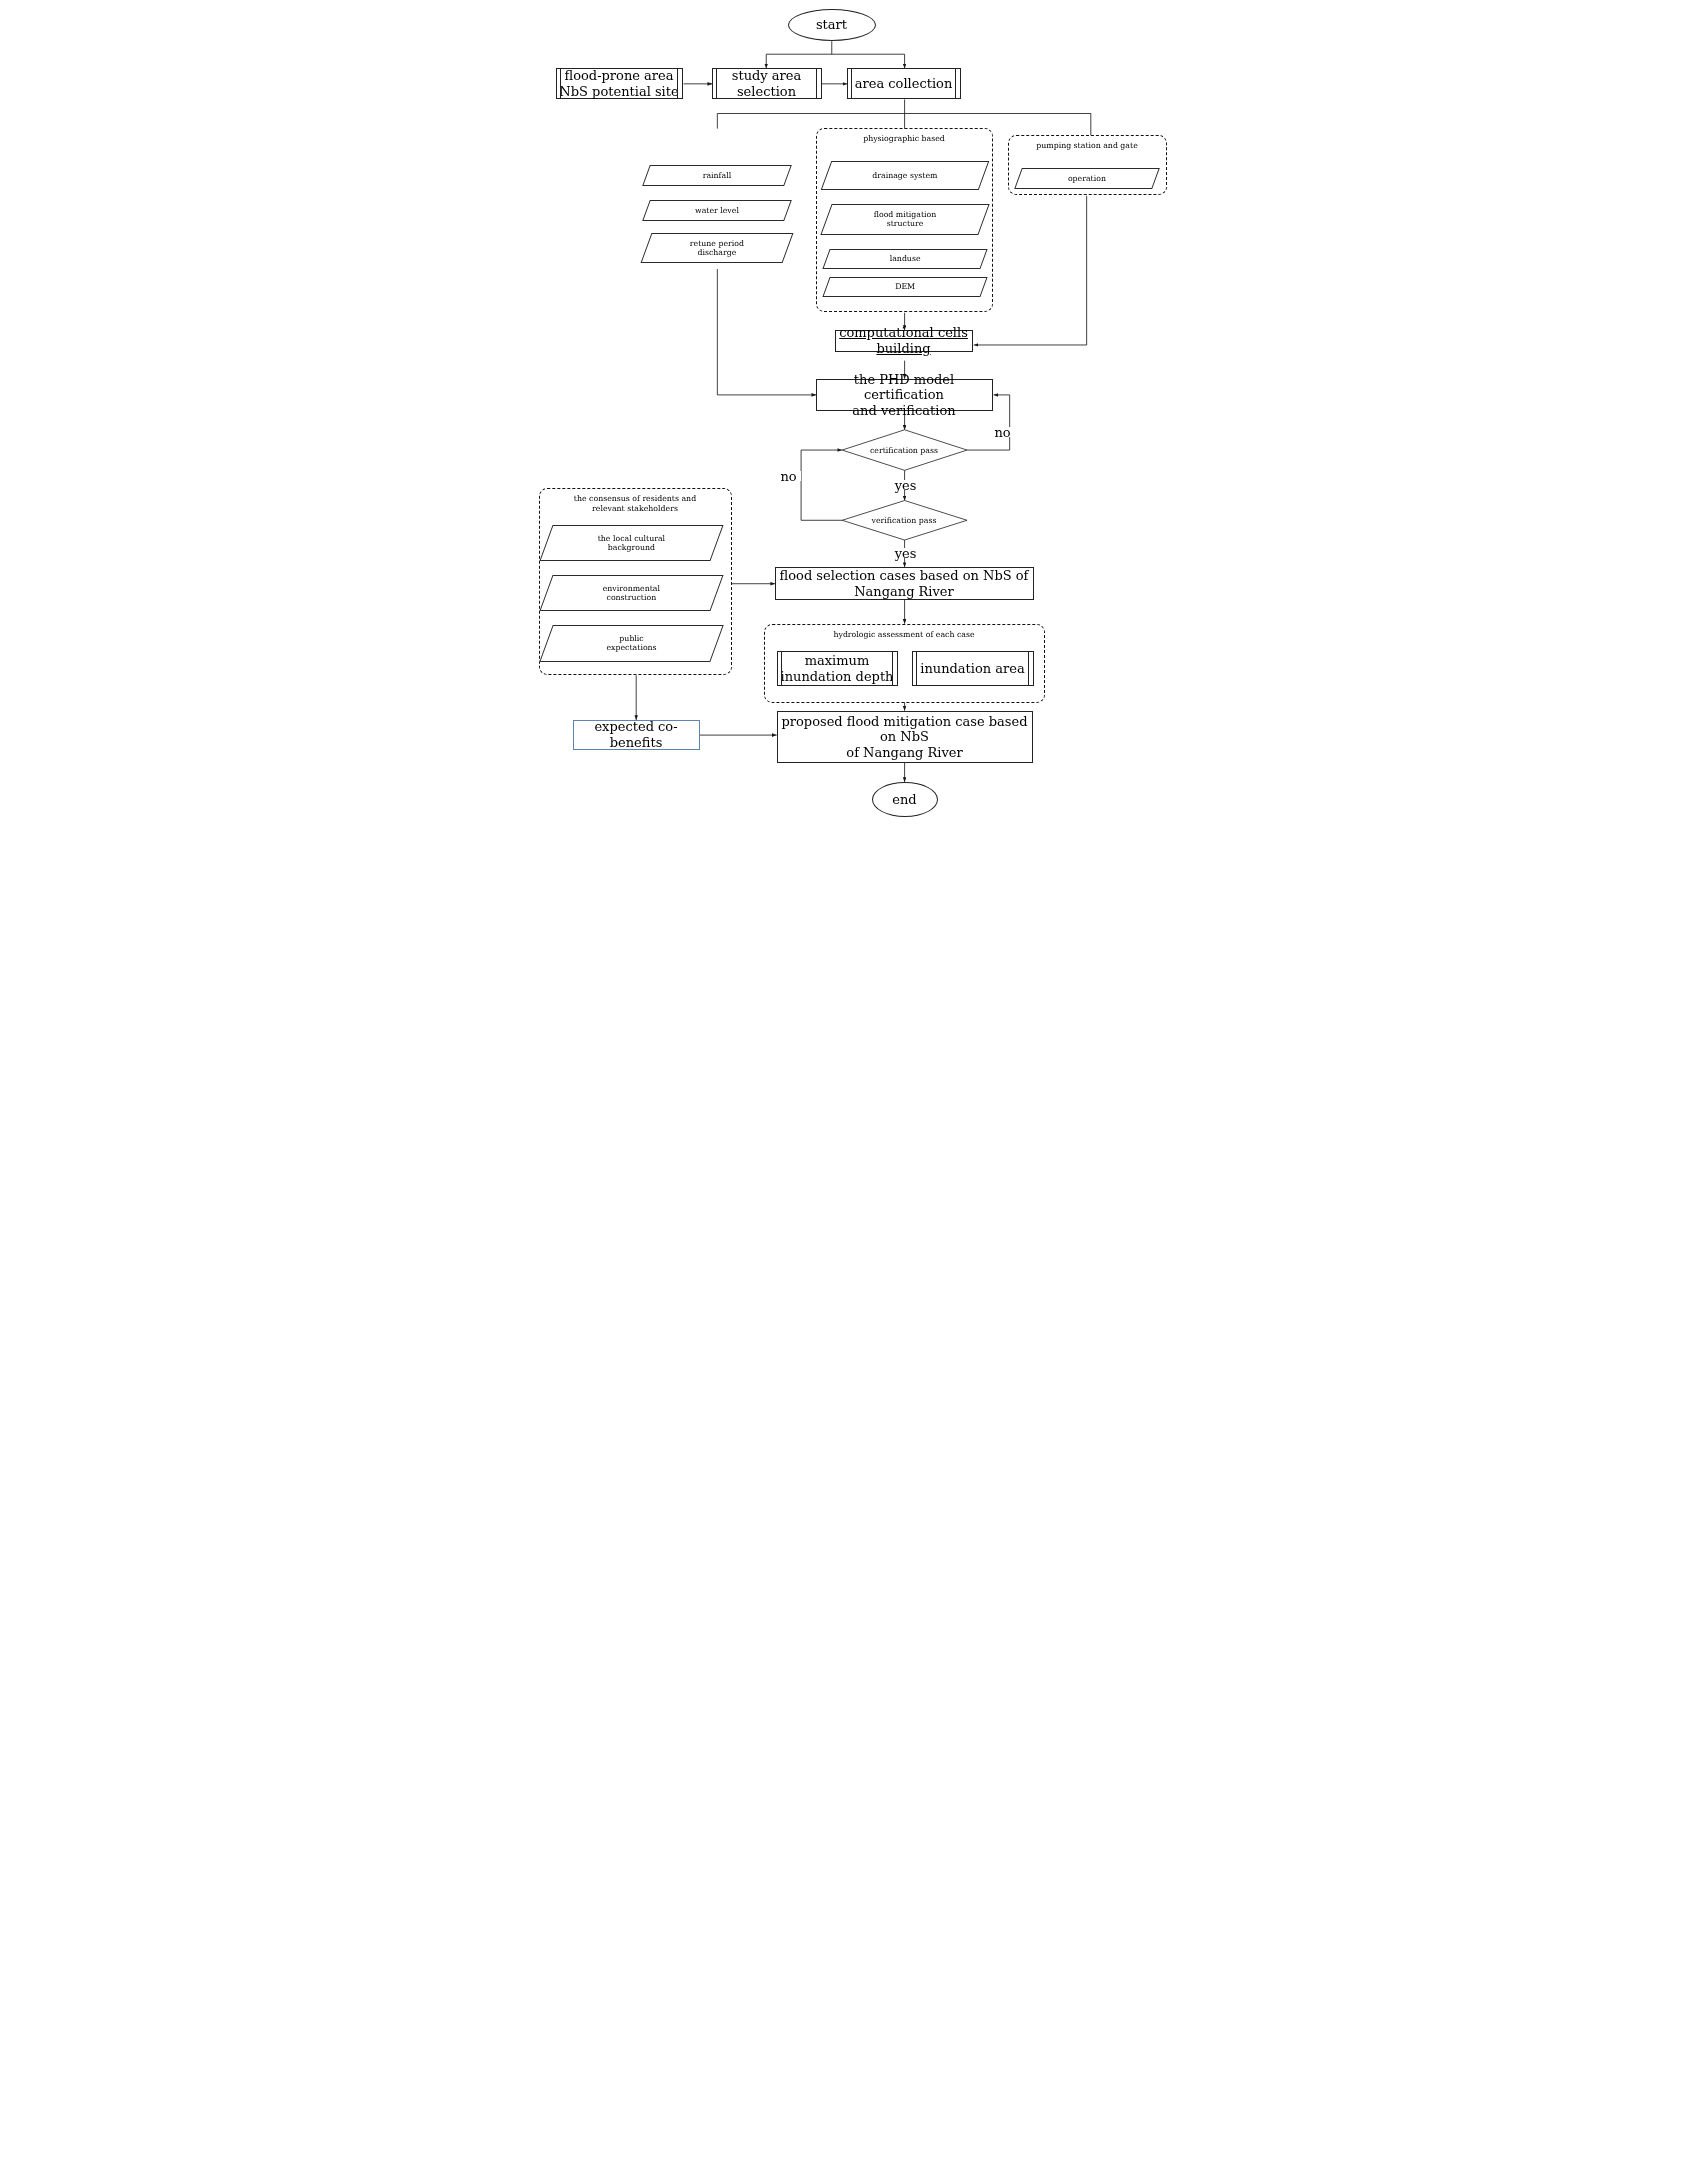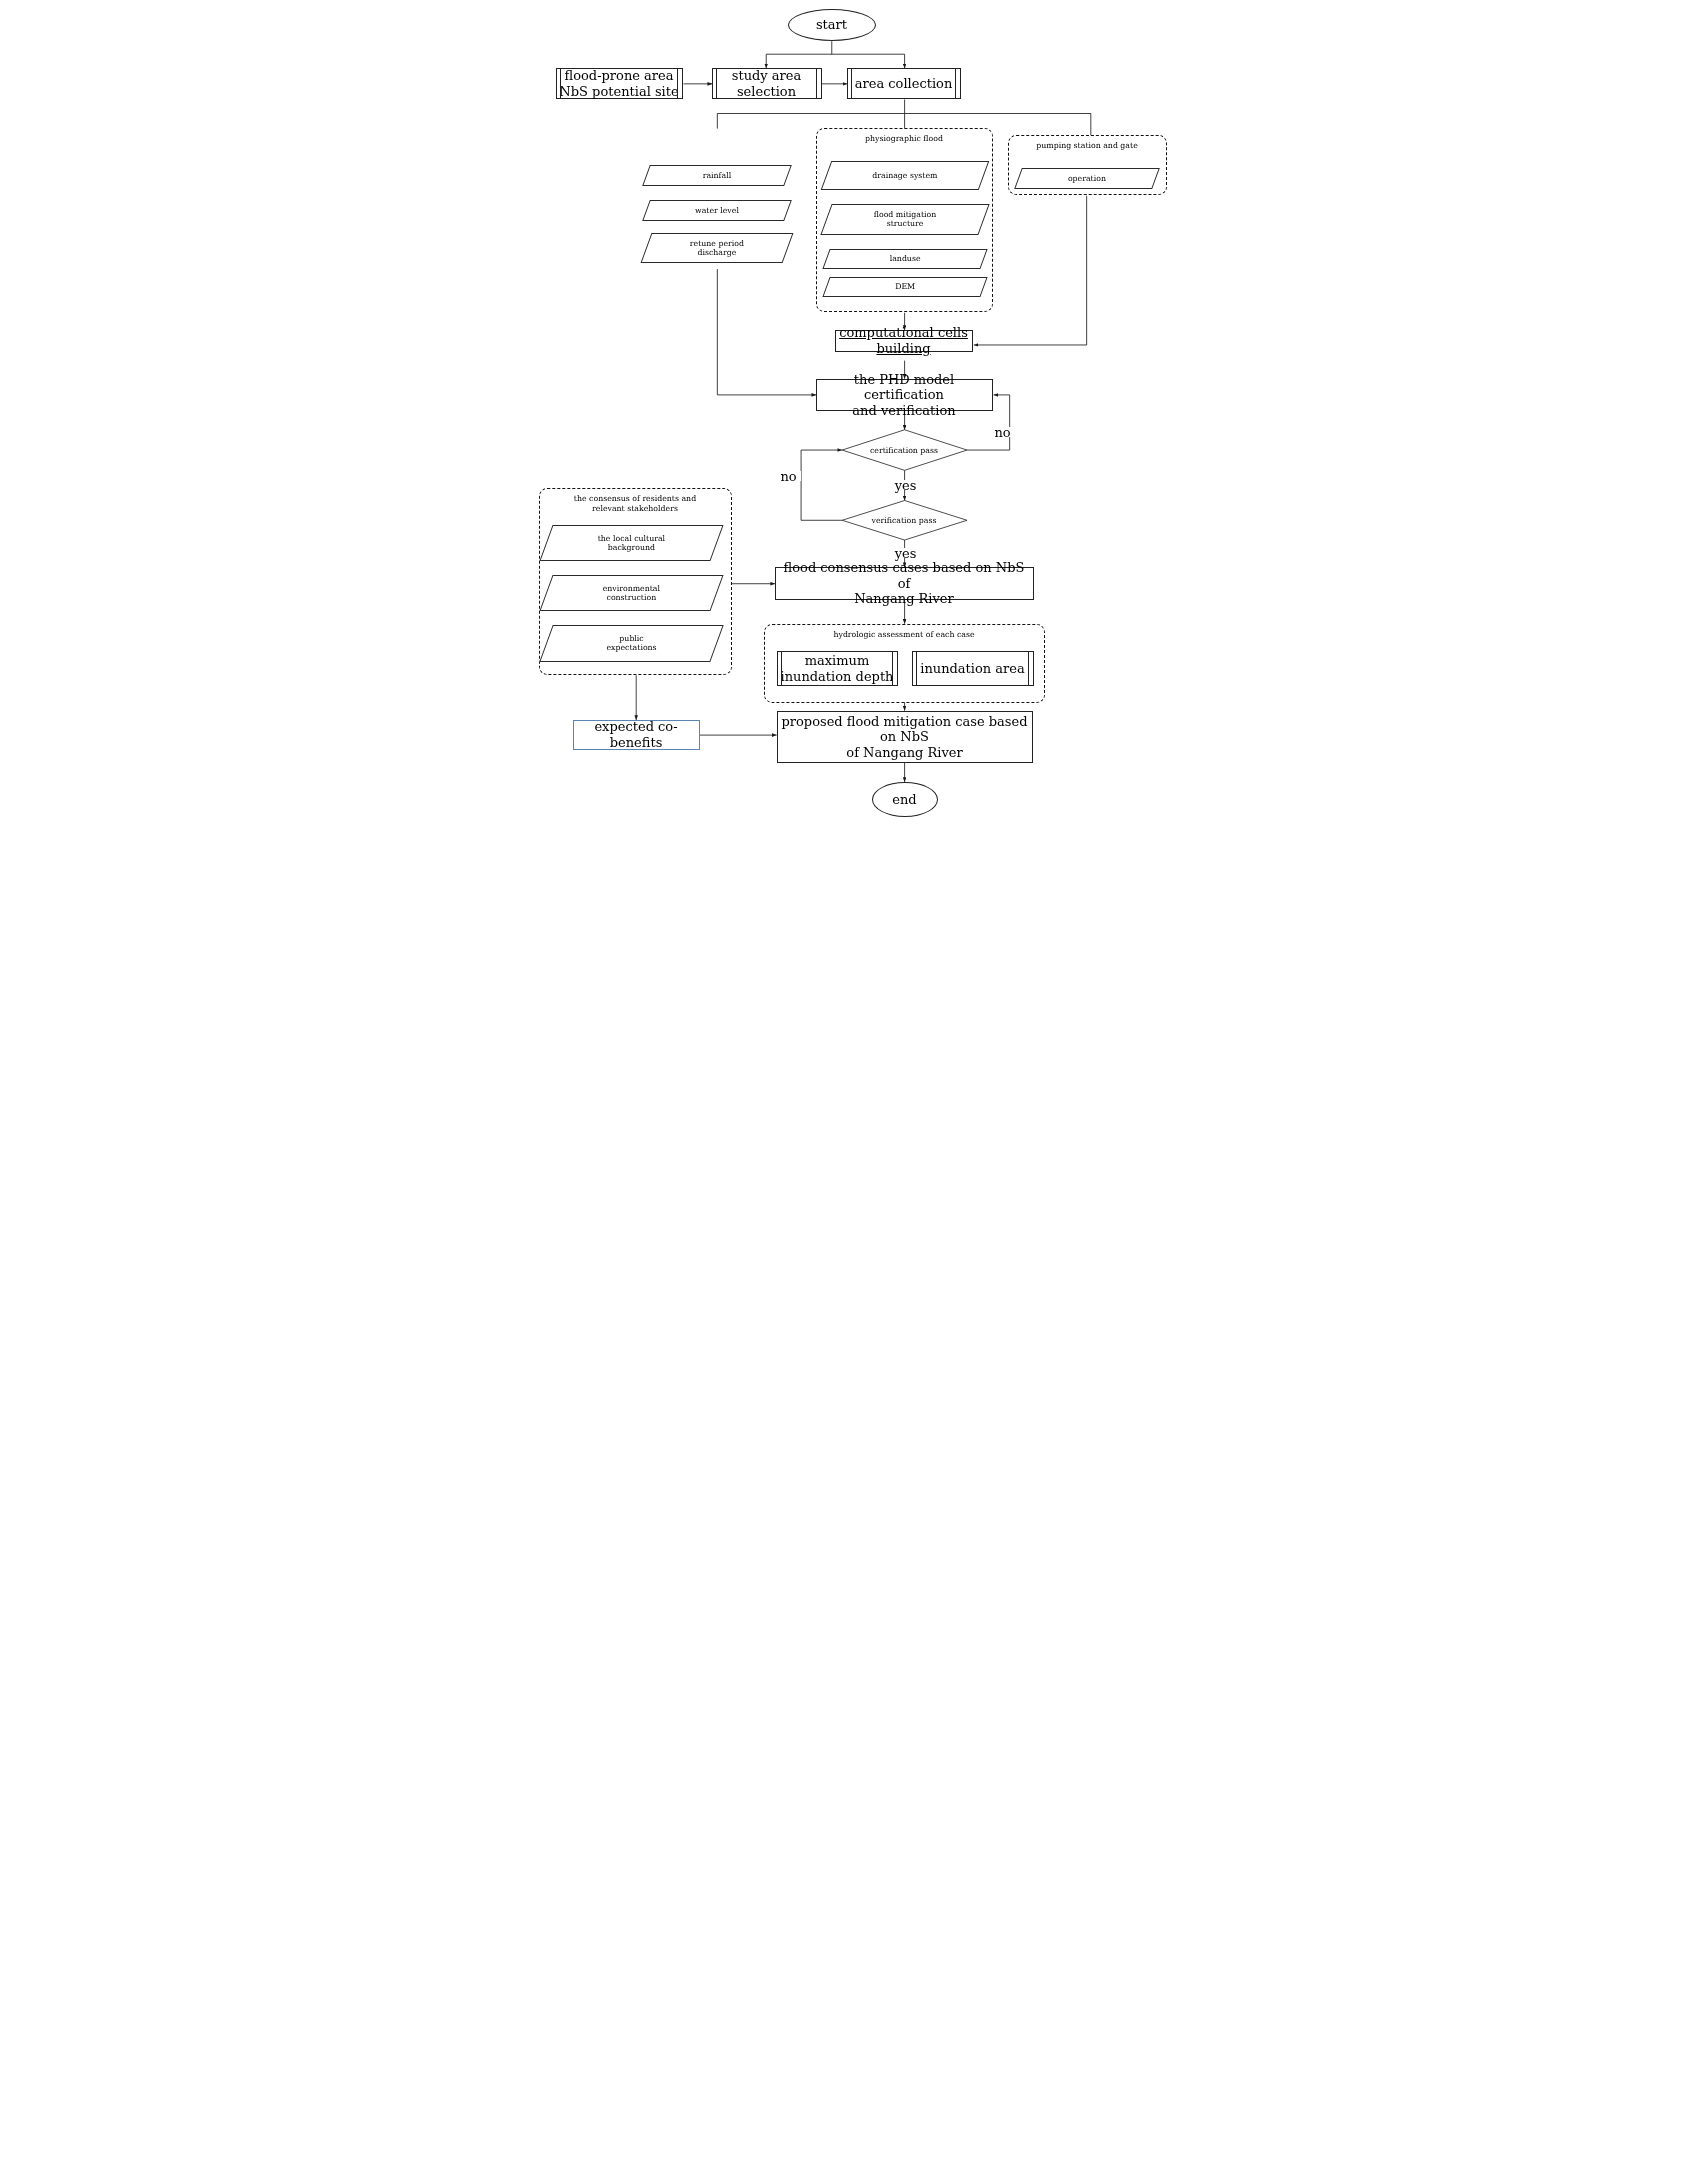--- a/index.html
+++ b/index.html
@@ -108,21 +108,21 @@
   </div>
   <div class="para" style="left:118px;top:200px;width:142px;height:21px;">
     <span>water level</span>
   </div>
   <div class="para" style="left:118px;top:233px;width:142px;height:30px;">
     <span>retune period
 discharge</span>
   </div>
 
   <div class="container" style="left:288px;top:128px;width:177px;height:184px;">
-    <div class="ctitle" style="top:5.2px;">physiographic flood</div>
+    <div class="ctitle" style="top:5.2px;">physiographic based</div>
   </div>
   <div class="para" style="left:298px;top:161px;width:158px;height:29px;">
     <span>drainage system</span>
   </div>
   <div class="para" style="left:298px;top:204px;width:158px;height:31px;">
     <span>flood mitigation
 structure</span>
   </div>
   <div class="para" style="left:298px;top:249px;width:158px;height:20px;">
     <span>landuse</span>
@@ -161,21 +161,21 @@
   </div>
   <div class="para" style="left:18px;top:575px;width:171px;height:36px;">
     <span>environmental
 construction</span>
   </div>
   <div class="para" style="left:18px;top:625px;width:171px;height:37px;">
     <span>public
 expectations</span>
   </div>
 
-  <div class="node box" style="left:247px;top:567px;width:259px;height:33px;">flood consensus cases based on NbS of
+  <div class="node box" style="left:247px;top:567px;width:259px;height:33px;">flood selection cases based on NbS of
 Nangang River</div>
 
   <div class="container" style="left:236px;top:624px;width:281px;height:79px;">
     <div class="ctitle" style="top:4.7px;">hydrologic assessment of each case</div>
   </div>
   <div class="node predef" style="left:249px;top:651px;width:121px;height:35px;">maximum
 inundation depth</div>
   <div class="node predef" style="left:384px;top:651px;width:122px;height:35px;">inundation area</div>
 
   <div class="node box blue" style="left:45px;top:720px;width:127px;height:30px;">expected co-benefits</div>

